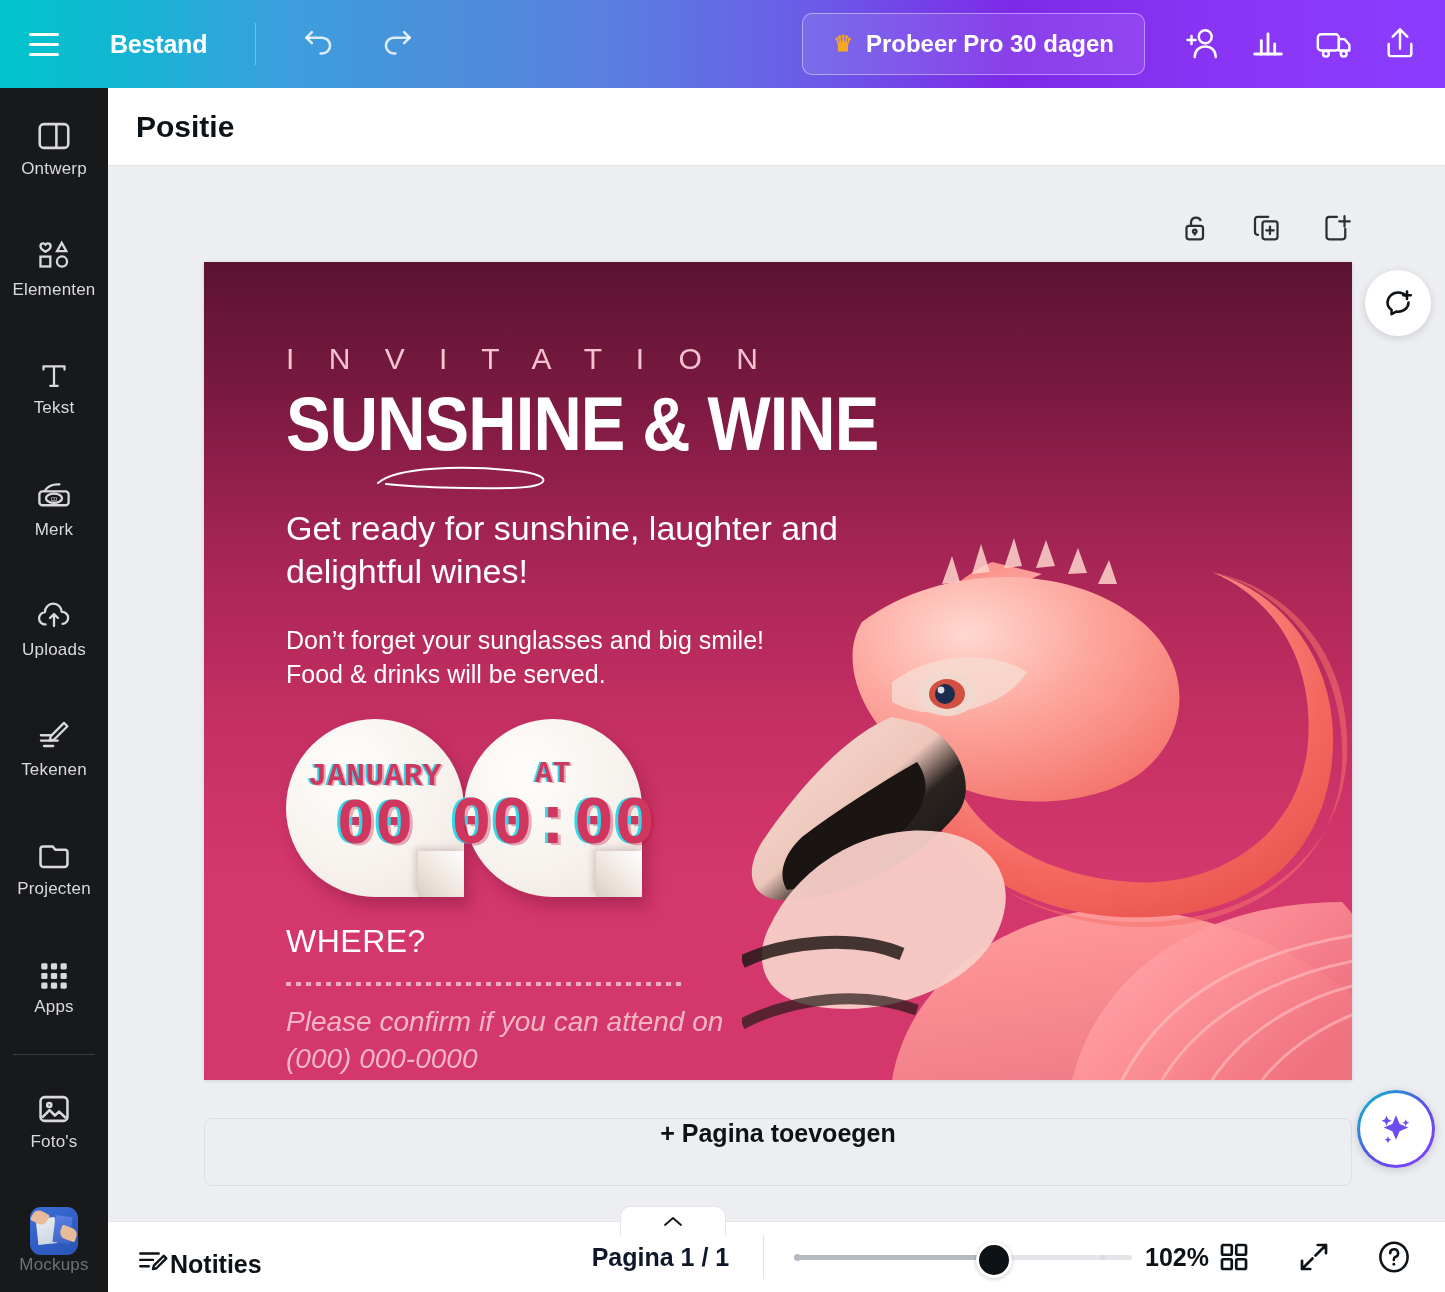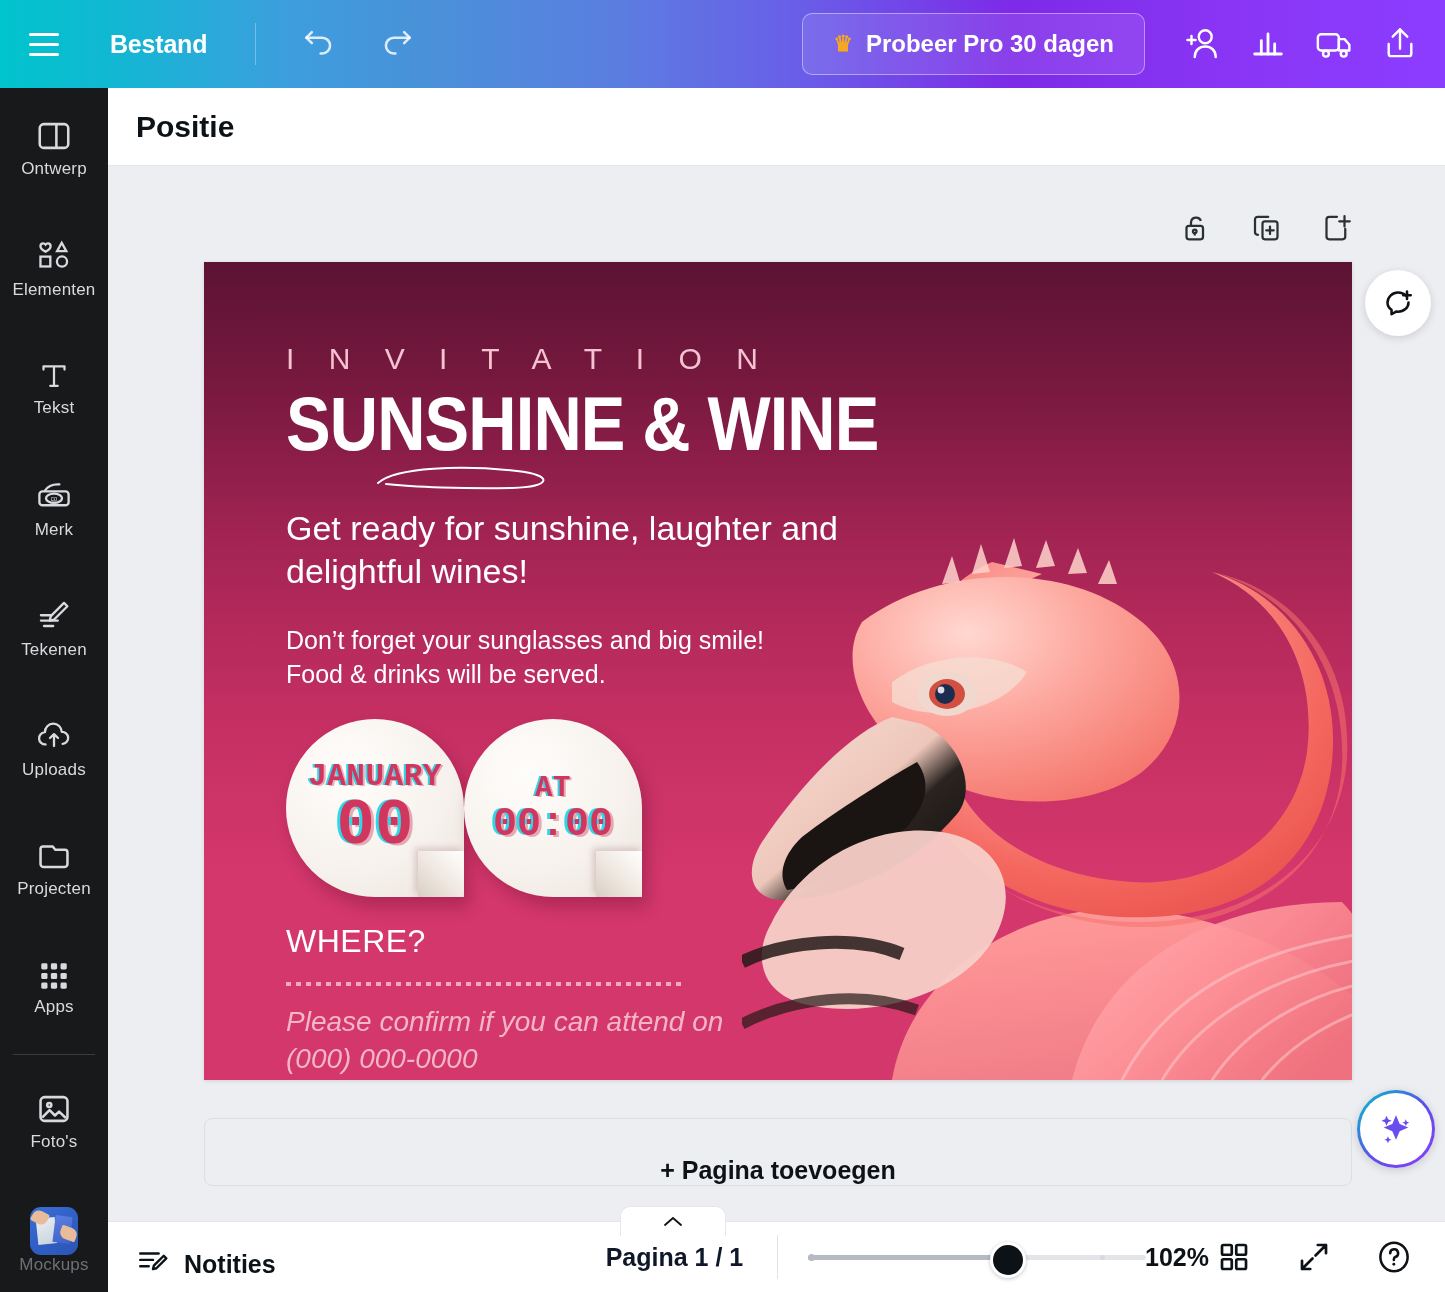--- a/index.html
+++ b/index.html
@@ -132,38 +132,38 @@
   }
   .stk-top {
     font-size: 31px; font-weight: 700; color: #d1365f; letter-spacing: 0.5px;
     text-shadow: -2px 0 #2fd8e8, 2px 1px rgba(190,30,70,0.35);
   }
   .stk-big {
     font-size: 64px; font-weight: 700; color: #d1365f; line-height: 1;
     text-shadow: -3px 0 #2fd8e8, 3px 2px rgba(190,30,70,0.35);
   }
   .stk-sm .stk-top { font-size: 29px; }
-  .stk-sm .stk-big { font-size: 40px; }
+  .stk-sm .stk-big { font-size: 68px; }
   .where { margin-top: 26px; color: #fff; font-size: 32px; letter-spacing: 0.5px; }
   .dotline {
     margin-top: 22px; width: 400px; height: 4px;
     background-image: repeating-linear-gradient(90deg,#f0a9bd 0 5px, transparent 5px 10px);
   }
   .confirm {
     margin-top: 18px; color: #f4b6c6; font-size: 28px; font-style: italic;
     line-height: 1.3; font-weight: 300;
   }
   
   .flamingo { position: absolute; right: -30px; top: 0; width: 640px; height: 818px; z-index: 1; }
 
   
   .addpage {
     position: absolute; left: 96px; top: 952px; width: 1148px; height: 68px;
     border: 1px solid #dcdee3; border-radius: 8px; background: #eceef2;
-    display: flex; align-items: flex-end; justify-content: center; cursor: pointer;
+    display: flex; align-items: flex-start; justify-content: center; cursor: pointer;
   }
   .addpage-label { font-size: 25px; font-weight: 700; color: #0d1216; }
   .ai-fab {
     position: absolute; right: 10px; top: 924px; width: 78px; height: 78px; border-radius: 50%;
     background: linear-gradient(135deg,#00c4cc 0%, #5b4fe8 52%, #8b3dff 100%);
     padding: 3px; cursor: pointer; box-shadow: 0 2px 10px rgba(0,0,0,0.16);
   }
   .ai-fab-inner {
     width: 100%; height: 100%; border-radius: 50%; background: #fff;
     display: flex; align-items: center; justify-content: center;
@@ -172,21 +172,21 @@
   
   .bottombar {
     position: absolute; left: 108px; top: 1221px; width: 1337px; height: 71px;
     background: #fff; border-top: 1px solid #e6e6e9; display: flex; align-items: center;
   }
   .collapse-tab {
     position: absolute; left: 620px; top: 1206px; width: 106px; height: 30px;
     background: #fff; border-radius: 10px 10px 0 0; border: 1px solid #e6e6e9; border-bottom: none;
     display: flex; align-items: center; justify-content: center; cursor: pointer; z-index: 5;
   }
-  .notes { display: flex; align-items: center; gap: 14px; margin-left: 28px; cursor: pointer; margin-top: 14px; }
+  .notes { display: flex; align-items: center; margin-left: 28px; cursor: pointer; margin-top: 14px; }
   .notes-label { font-size: 25px; font-weight: 700; color: #0d1216; }
   .page-count { margin-left: 330px; font-size: 25px; font-weight: 700; color: #0f172a; white-space: nowrap; }
   .bb-divider { width: 1px; height: 44px; background: #e2e3e7; margin-left: 34px; }
   .zoom-slider { margin-left: 30px; width: 338px; height: 22px; position: relative; cursor: pointer; }
   .zs-track {
     position: absolute; top: 9px; left: 0; width: 338px; height: 5px;
     background: #e3e5e9; border-radius: 3px;
   }
   .zs-fill { position: absolute; top: 9px; left: 0; width: 203px; height: 5px; background: #b6bac2; border-radius: 3px; }
   .zs-dot-l { position:absolute; top:8px; left:0; width:7px; height:7px; border-radius:50%; background:#b6bac2; }
@@ -308,35 +308,35 @@
           <ellipse cx="13" cy="14.4" rx="5.2" ry="3"></ellipse>
           <text x="13" y="16.1" font-size="4.1" fill="#d9dade" stroke="none" text-anchor="middle" font-family="Liberation Sans">co</text>
         </svg>
       </span>
       <span class="rail-label">Merk</span>
     </div>
 
     <div class="rail-item">
       <span>
         <svg width="40" height="40" viewBox="0 0 26 26" fill="none" stroke="#d9dade" stroke-width="1.5" stroke-linecap="round" stroke-linejoin="round">
+          <path d="M7.5 18.5a4 4 0 0 1-.4-8A5.4 5.4 0 0 1 18 10.3a3.9 3.9 0 0 1 .6 7.8"></path>
+          <path d="M13 19.5v-7.4M10.4 14.3L13 11.8l2.6 2.5"></path>
+        </svg>
+      </span>
+      <span class="rail-label">Uploads</span>
+    </div>
+
+    <div class="rail-item">
+      <span>
+        <svg width="40" height="40" viewBox="0 0 26 26" fill="none" stroke="#d9dade" stroke-width="1.5" stroke-linecap="round" stroke-linejoin="round">
           <path d="M19.5 4.5l2.2 2.2-8.6 8.6-2.9.7.7-2.9z"></path>
           <path d="M4.5 12.5h7M4.5 16h11M6.5 19.5h6"></path>
         </svg>
       </span>
       <span class="rail-label">Tekenen</span>
-    </div>
-
-    <div class="rail-item">
-      <span>
-        <svg width="40" height="40" viewBox="0 0 26 26" fill="none" stroke="#d9dade" stroke-width="1.5" stroke-linecap="round" stroke-linejoin="round">
-          <path d="M7.5 18.5a4 4 0 0 1-.4-8A5.4 5.4 0 0 1 18 10.3a3.9 3.9 0 0 1 .6 7.8"></path>
-          <path d="M13 19.5v-7.4M10.4 14.3L13 11.8l2.6 2.5"></path>
-        </svg>
-      </span>
-      <span class="rail-label">Uploads</span>
     </div>
 
     <div class="rail-item">
       <span>
         <svg width="38" height="38" viewBox="0 0 24 24" fill="none" stroke="#d9dade" stroke-width="1.6" stroke-linejoin="round">
           <path d="M3.5 8.2V17a2 2 0 0 0 2 2h13a2 2 0 0 0 2-2V9.6a1.6 1.6 0 0 0-1.6-1.6h-6.1l-1.6-2H5.1a1.6 1.6 0 0 0-1.6 1.6z"></path>
         </svg>
       </span>
       <span class="rail-label">Projecten</span>
     </div>

